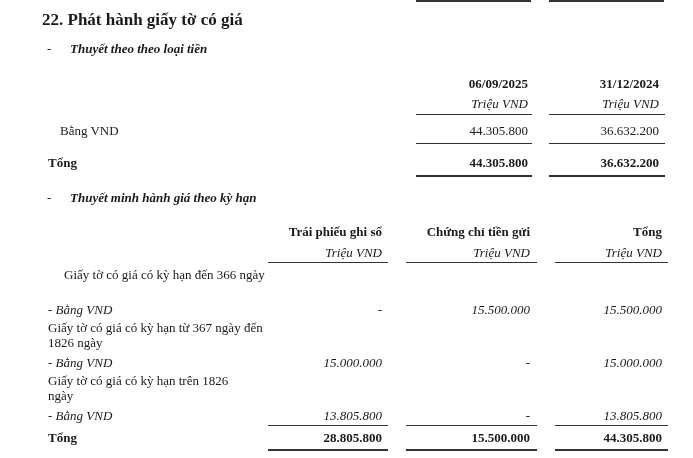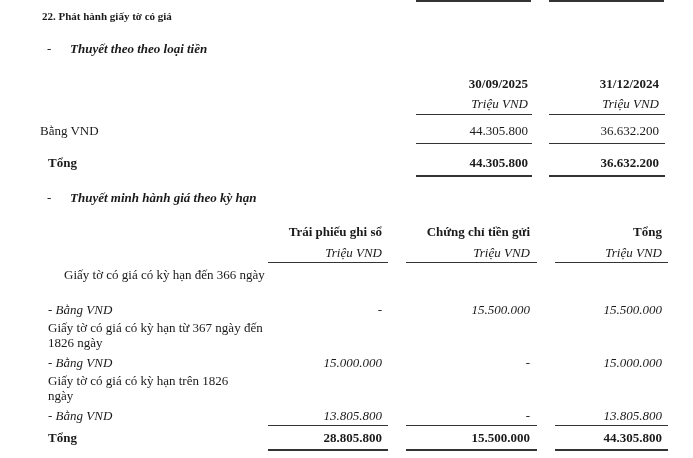--- a/index.html
+++ b/index.html
@@ -17,33 +17,33 @@
     .line { position: absolute; height: 1px; background: #333; }
     .line2 { position: absolute; height: 2px; background: #333; }
     .wrap { white-space: normal; line-height: 15px; }
   </style>
 </head>
 <body>
 
 <div class="line2" style="left:416px; top:0px; width:115px;"></div>
 <div class="line2" style="left:549px; top:0px; width:115px;"></div>
 
-<div class="abs bold" style="left:42px; top:10px; font-size:11px;">22. Phát hành giấy tờ có giá</div>
+<div class="abs bold" style="left:42px; top:10px; font-size:17px;">22. Phát hành giấy tờ có giá</div>
 
 <div class="abs" style="left:47px; top:41px;">-</div>
 <div class="abs bold ital" style="left:70px; top:41px;">Thuyết theo theo loại tiền</div>
 
-<div class="abs bold right" style="left:416px; width:112px; top:76px;">30/09/2025</div>
+<div class="abs bold right" style="left:416px; width:112px; top:76px;">06/09/2025</div>
 <div class="abs ital right" style="left:416px; width:112px; top:96px;">Triệu VND</div>
 <div class="abs bold right" style="left:549px; width:110px; top:76px;">31/12/2024</div>
 <div class="abs ital right" style="left:549px; width:110px; top:96px;">Triệu VND</div>
 <div class="line" style="left:416px; top:114px; width:116px;"></div>
 <div class="line" style="left:549px; top:114px; width:116px;"></div>
 
-<div class="abs" style="left:40px; top:123px;text-align:right;">Bằng VND</div>
+<div class="abs" style="left:60px; top:123px;text-align:right;">Bằng VND</div>
 <div class="abs right" style="left:416px; width:112px; top:123px;">44.305.800</div>
 <div class="abs right" style="left:549px; width:110px; top:123px;">36.632.200</div>
 <div class="line" style="left:416px; top:143px; width:116px;"></div>
 <div class="line" style="left:549px; top:143px; width:116px;"></div>
 
 <div class="abs bold" style="left:48px; top:155px;">Tổng</div>
 <div class="abs bold right" style="left:416px; width:112px; top:155px;">44.305.800</div>
 <div class="abs bold right" style="left:549px; width:110px; top:155px;">36.632.200</div>
 <div class="line2" style="left:416px; top:175px; width:116px;"></div>
 <div class="line2" style="left:549px; top:175px; width:116px;"></div>

